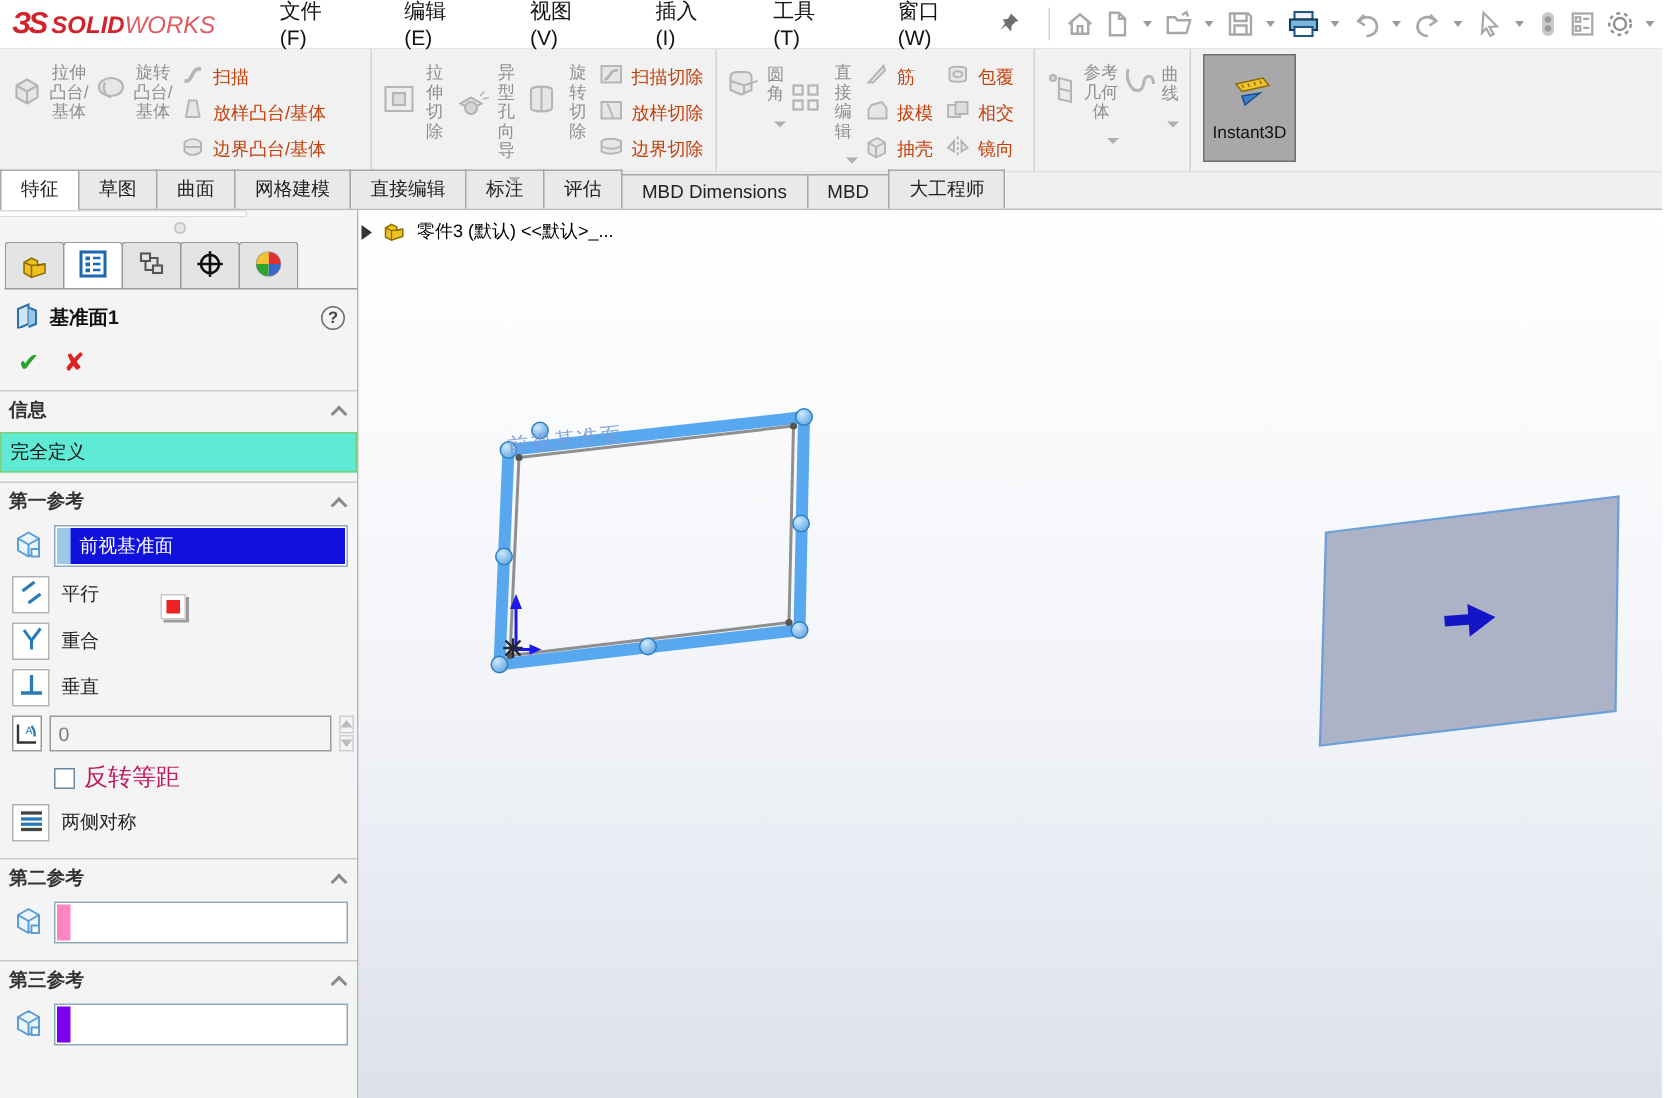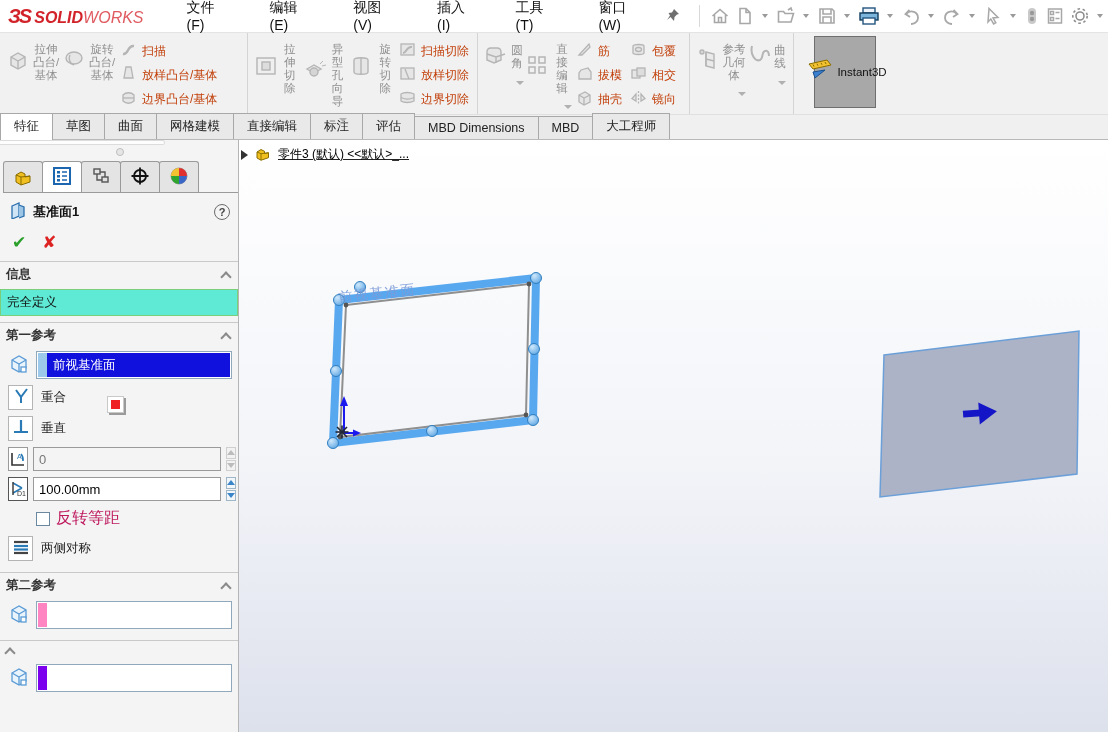--- a/index.html
+++ b/index.html
@@ -23,21 +23,21 @@
 
   
   .ribbon { height: 82px; background: #f1f1f1; display: flex; align-items: stretch; border-bottom: 1px solid #e0e0e0; }
   .rgroup { display: flex; align-items: flex-start; padding: 4px 4px 0 4px; border-right: 1px solid #d4d4d4; }
   .bigbtn { width: 56px; display: flex; flex-direction: row; align-items: center; padding-top: 3px; position: relative; justify-content: flex-end; }
   .bigbtn .blabel { font-size: 11.5px; line-height: 13px; color: #8f8f8f; text-align: center; max-width: 46px; word-break: break-all; margin-top: 3px; }
   .bigbtn .bcaret { width: 0; height: 0; border-left: 4px solid transparent; border-right: 4px solid transparent; border-top: 4px solid #b0b0b0; position: absolute; bottom: -14px; }
   .smallstack { display: flex; flex-direction: column; justify-content: space-between; padding: 2px 4px; height: 76px; }
   .smallbtn { display: flex; align-items: center; gap: 5px; height: 24px; }
   .smallbtn .slabel { font-size: 12px; color: #c2410c; white-space: nowrap; }
-  .instant3d { margin-left: 20px; margin-top: 3px; width: 62px; height: 72px; background: #a8a8a8; border: 1px solid #6e6e6e; display: flex; align-items: center; justify-content: center; gap: 4px; }
+  .instant3d { margin-left: 8px; margin-top: 3px; width: 62px; height: 72px; background: #a8a8a8; border: 1px solid #6e6e6e; display: flex; flex-direction: column; align-items: center; justify-content: center; gap: 4px; }
   .instant3d .blabel { font-size: 11.5px; color: #111; }
 
   
   .tabbar { height: 25px; background: #f0f0f0; display: flex; align-items: flex-end; border-bottom: 1px solid #b9b9b9; }
   .tab { font-size: 12.5px; color: #222; background: #e9e9e9; border: 1px solid #a8a8a8; border-bottom: none; padding: 4px 13px 4px 13px; margin-right: -1px; white-space: nowrap; }
   .tab.active { background: #fff; position: relative; top: 1px; padding-bottom: 5px; font-weight: normal; margin-top: 24px; }
 
   
   .main { display: flex; height: 592px; position: relative; }
   .panel { width: 243px; background: #f4f4f4; border-right: 1px solid #b5b5b5; position: relative; overflow: hidden; }
@@ -85,21 +85,21 @@
   .spin.disabled .dn::after { border-top-color: #bcbcbc; }
   .cbrow { display: flex; align-items: center; gap: 6px; padding: 4px 6px 4px 36px; }
   .cbox { width: 14px; height: 14px; background: #fff; border: 1px solid #6a88a0; }
   .cblabel { font-size: 16px; color: #be185d; }
   .gap8 { height: 8px; }
 
   .redwidget { position: absolute; left: 107px; top: 256px; width: 17px; height: 17px; background: #fff; border: 1px solid #c9c9c9; box-shadow: 2px 2px 0 #9a9a9a; display: flex; align-items: center; justify-content: center; }
   .redwidget .rsq { width: 9px; height: 9px; background: #ee2222; }
 
   
-  .flytree { position: absolute; left: 2px; top: 5px; display: flex; align-items: center; gap: 6px; text-decoration: underline; }
+  .flytree { position: absolute; left: 2px; top: 5px; display: flex; align-items: center; gap: 6px; }
   .flyarrow { width: 0; height: 0; border-top: 5px solid transparent; border-bottom: 5px solid transparent; border-left: 7px solid #333; }
   .flylabel { font-size: 12px; color: #000; }
 </style>
 </head>
 <body>
 
 <div class="app">
 
   <div class="menubar">
     <div class="logo">
@@ -473,20 +473,28 @@
             </svg></span>
         <div class="selbox">
           <div class="selstrip" style="background:#9cc8ea"></div>
           <div class="sellist">
             <div class="selitem">前视基准面</div>
           </div>
         </div>
       </div>
       <div class="conrow">
         <div class="conicon">
+          <span><svg width="18" height="18" viewBox="0 0 18 18" stroke="#2a7ab5" stroke-width="2.2">
+                <path d="M3 8l8-6M7 16l8-6"></path>
+              </svg></span>
+        </div>
+        <span class="conlabel">平行</span>
+      </div>
+      <div class="conrow">
+        <div class="conicon">
           <span><svg width="18" height="18" viewBox="0 0 18 18" stroke="#2a7ab5" stroke-width="2">
                 <path d="M4 3l5 7 6-8M9 10v6" fill="none"></path>
               </svg></span>
         </div>
         <span class="conlabel">重合</span>
       </div>
       <div class="conrow">
         <div class="conicon">
           <span><svg width="18" height="18" viewBox="0 0 18 18" stroke="#2a7ab5" stroke-width="2.2">
                 <path d="M9 2v12M2 14h14"></path>
@@ -501,34 +509,20 @@
               <path d="M12 4a9 9 0 0 1 2 7" fill="none" stroke="#2a7ab5" stroke-width="1.6"></path>
               <text x="8" y="9" font-size="7" fill="#2a7ab5">A</text>
             </svg>
         </div>
         <input class="numinput" disabled="" value="0" style="">
         <div class="spin disabled">
             <div class="s up"></div>
             <div class="s dn"></div>
           </div>
       </div>
-      <div class="numrow">
-        <div class="numicon" style="border-color:#555">
-          <svg width="18" height="18" viewBox="0 0 18 18">
-              <path d="M4 3l9 5M4 13l9-5" fill="none" stroke="#2a7ab5" stroke-width="1.6"></path>
-              <path d="M4 2v13" stroke="#333" stroke-width="1.4"></path>
-              <text x="8" y="16" font-size="7" fill="#333">D1</text>
-            </svg>
-        </div>
-        <input class="numinput" value="100.00mm" style="">
-        <div class="spin">
-            <div class="s up"></div>
-            <div class="s dn"></div>
-          </div>
-      </div>
       <div class="cbrow">
         <span class="cbox"></span>
         <span class="cblabel">反转等距</span>
       </div>
       <div class="conrow">
         <div class="conicon">
           <span><svg width="18" height="18" viewBox="0 0 18 18" stroke-width="2.2">
                 <path d="M2 4h14" stroke="#444"></path>
                 <path d="M2 8h14" stroke="#2a7ab5"></path>
                 <path d="M2 11.5h14" stroke="#2a7ab5"></path>
@@ -550,20 +544,21 @@
               <rect x="13" y="14" width="5" height="5" fill="#fff"></rect>
             </svg></span>
         <div class="selbox">
           <div class="selstrip" style="background:#ff85c2"></div>
           <div class="sellist"></div>
         </div>
       </div>
       <div class="gap8"></div>
 
       <div class="sect-hd">
+        <span class="h">第三参考</span>
         <span class="chev"></span>
       </div>
       <div class="prow">
         <span><svg width="22" height="22" viewBox="0 0 22 22" fill="#eaf4fc" stroke="#5b9bd5" stroke-width="1.3">
               <path d="M4 7l7-4 7 4v8l-7 4-7-4z"></path>
               <path d="M4 7l7 4 7-4M11 11v8" fill="none"></path>
               <rect x="13" y="14" width="5" height="5" fill="#fff"></rect>
             </svg></span>
         <div class="selbox">
           <div class="selstrip" style="background:#7a00ee"></div>

